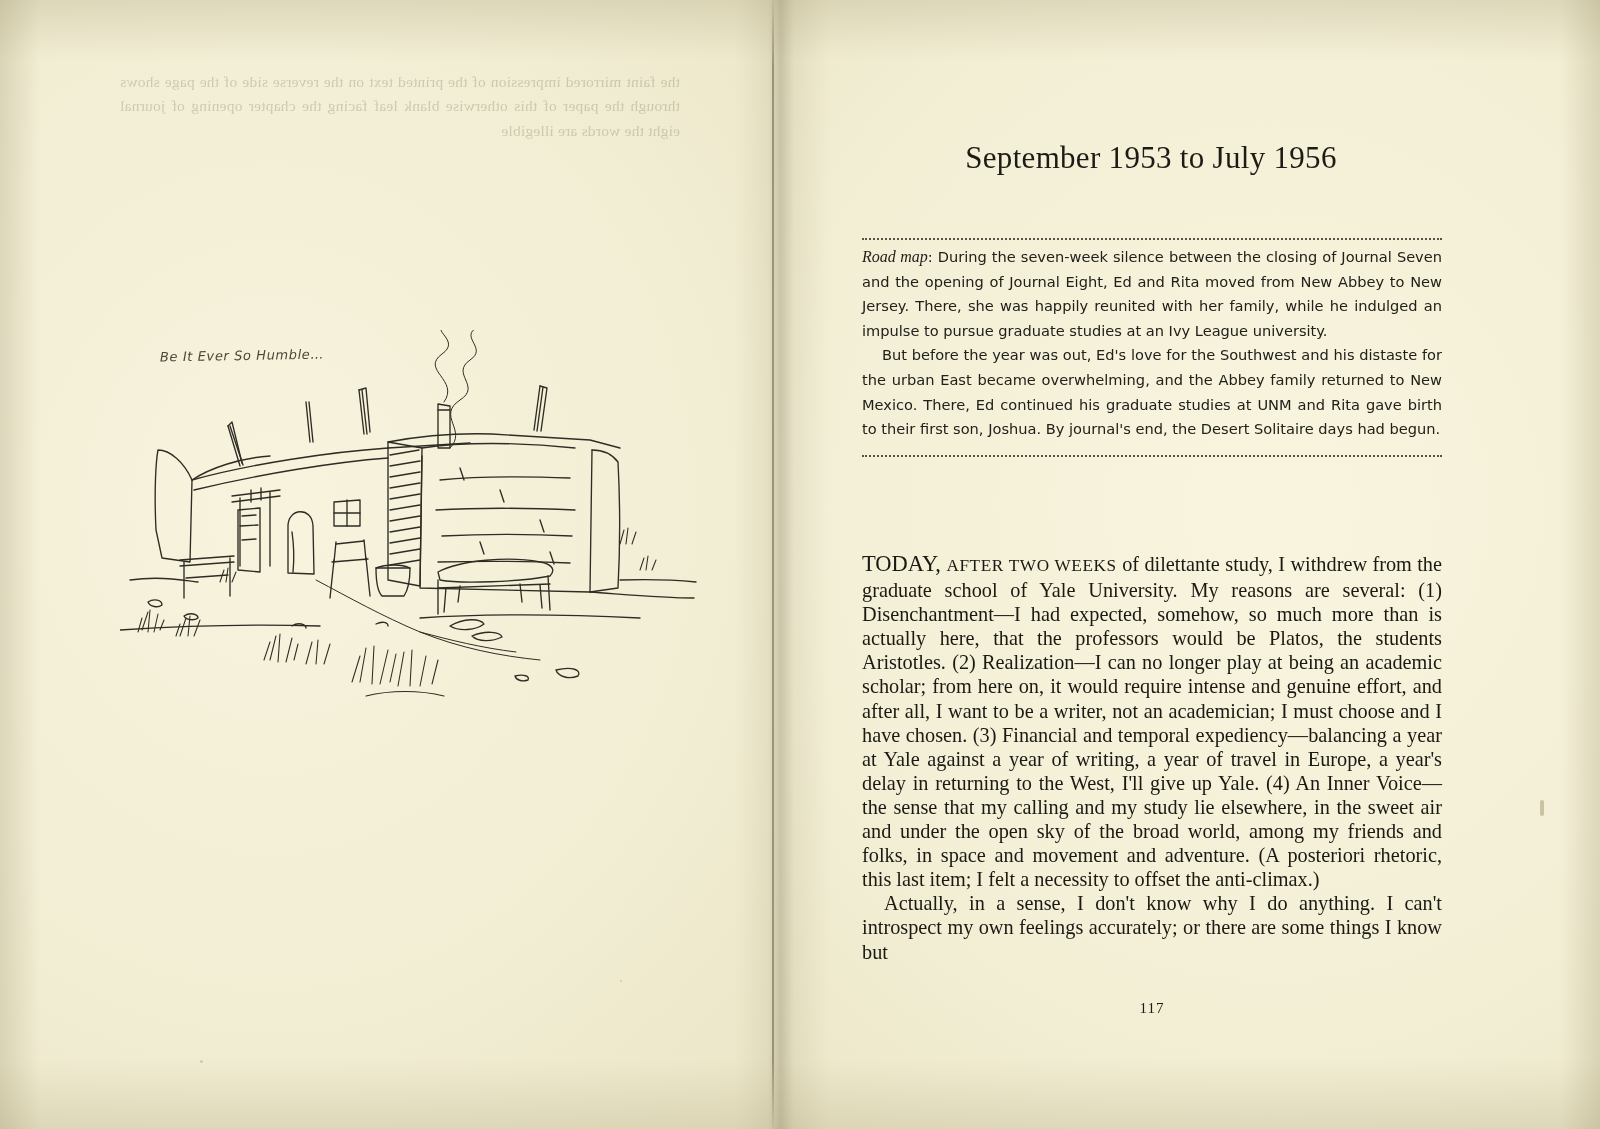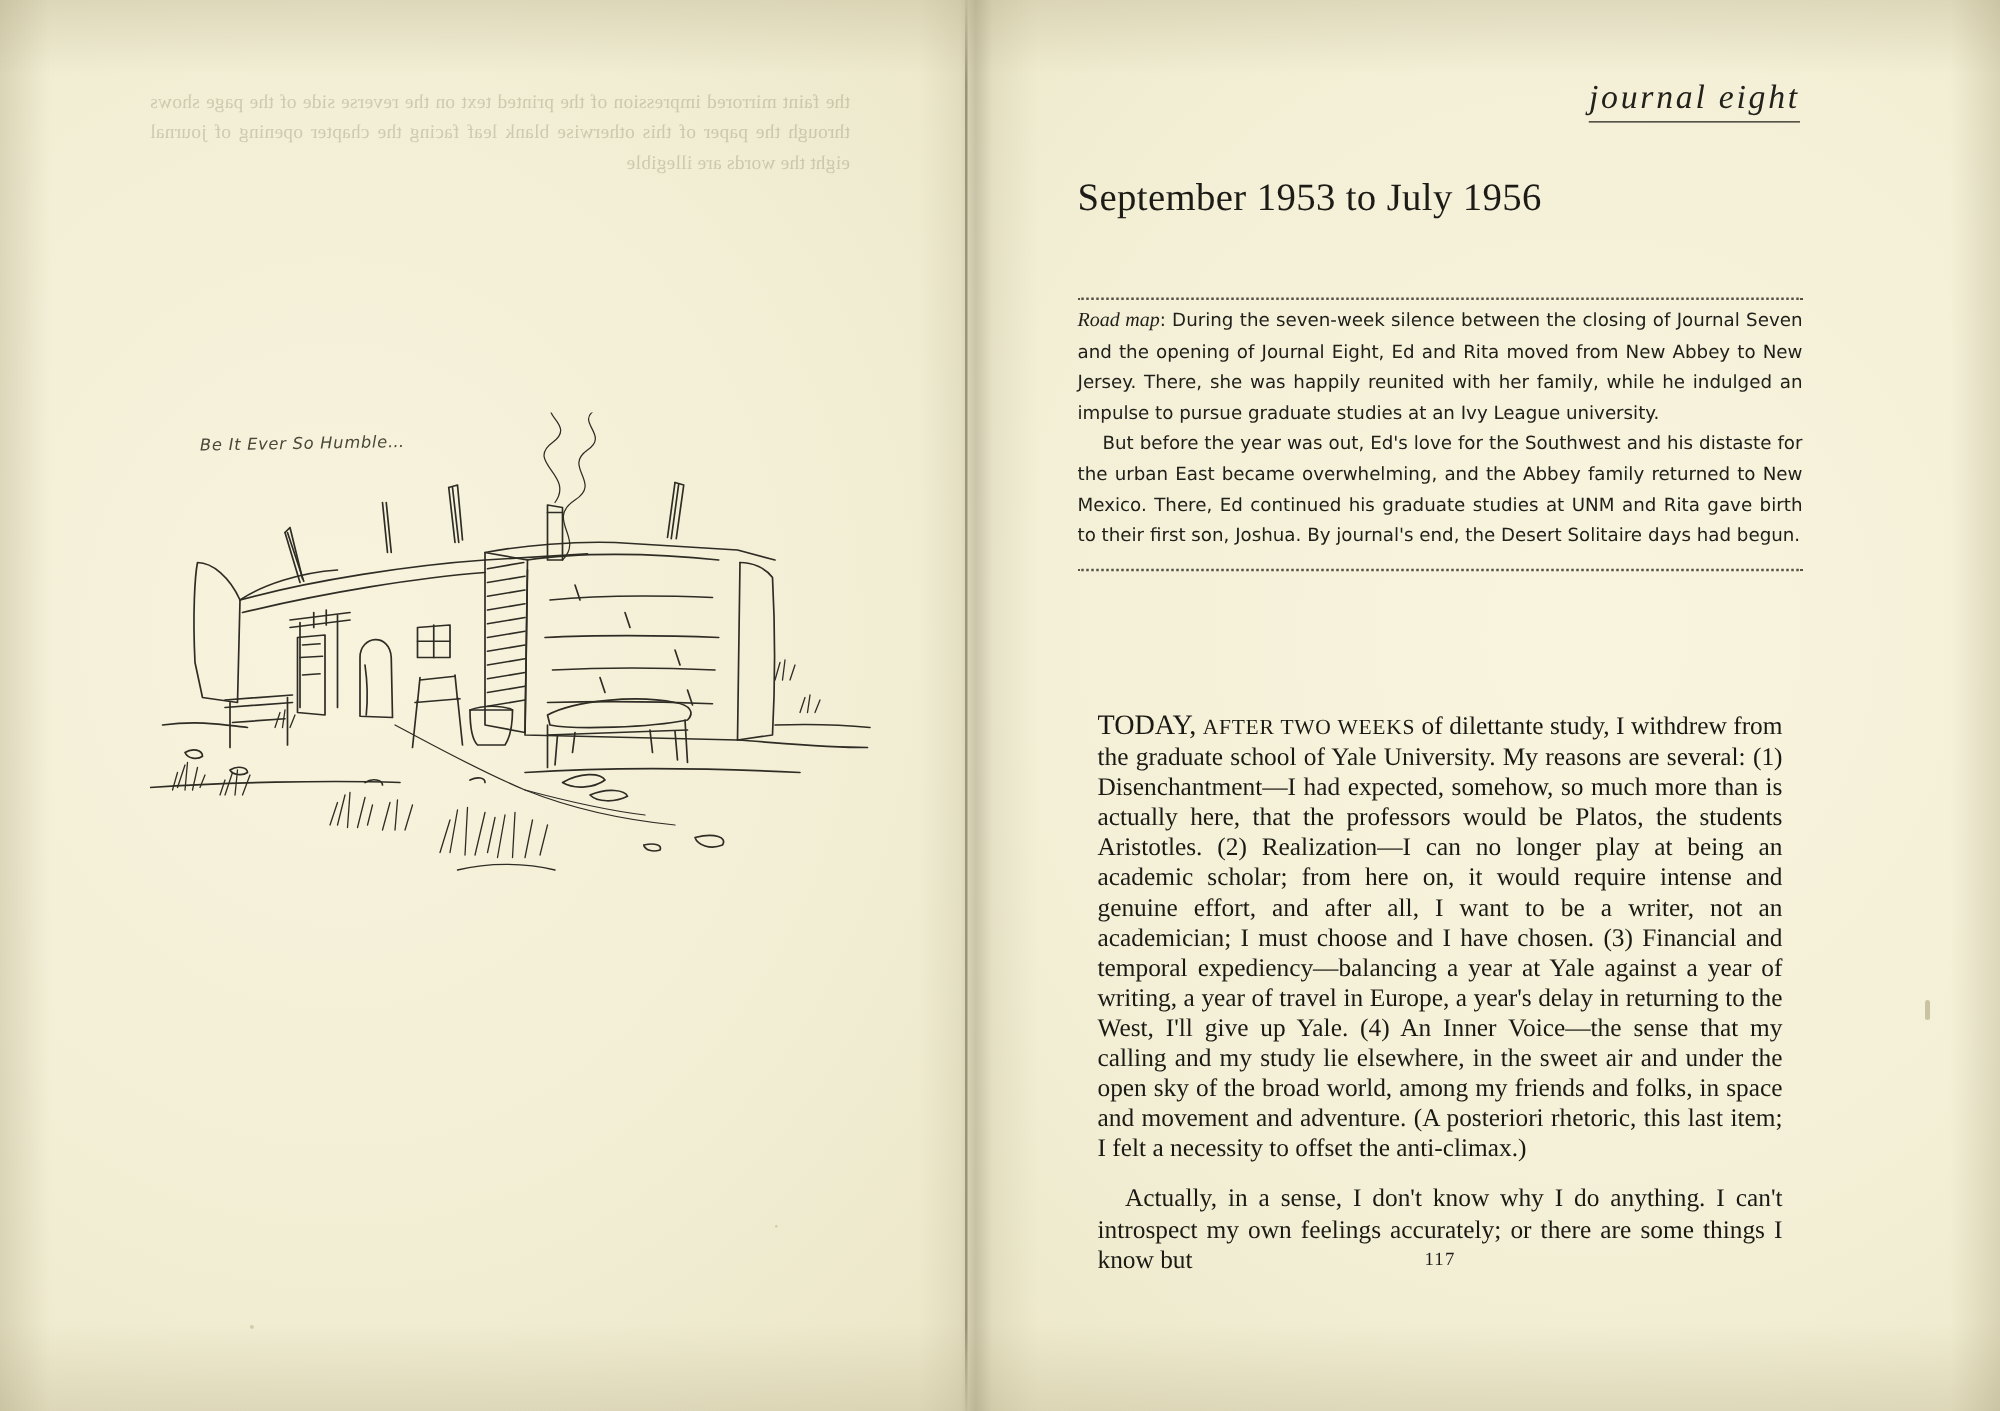--- a/index.html
+++ b/index.html
@@ -124,21 +124,21 @@
     color: #23211c;
   }
   .journal-label span {
     border-bottom: 1.6px solid #23211c;
     padding-bottom: 5px;
   }
   .date-range {
     position: absolute;
     left: 862px; top: 140px;
     width: 578px;
-    text-align: left;
+    text-align: center;
     font-family: "Liberation Serif", serif;
     font-size: 31px;
     color: #1d1b16;
     letter-spacing: 0.3px;
   }
 
   .roadmap {
     position: absolute;
     left: 862px; top: 245px;
     width: 580px;
@@ -182,21 +182,21 @@
     position: absolute;
     left: 862px; top: 552px;
     width: 580px;
     font-family: "Liberation Serif", serif;
     font-size: 20.3px;
     line-height: 24.1px;
     color: #1a1913;
     text-align: justify;
     text-justify: inter-word;
   }
-  .body p { margin: 16px; }
+  .body p { margin: 0; }
   .body p.indent { text-indent: 22px; }
   .body .dropstart { font-size: 22.5px; }
   .body .smallcaps {
     font-size: 17.2px;
     letter-spacing: 0.6px;
   }
 
   .folio {
     position: absolute;
     left: 862px; top: 1000px;
@@ -357,23 +357,20 @@
 
         <path d="M196 250 C 230 268, 262 286, 300 302 C 340 318, 380 326, 420 330" stroke-width="1"></path>
         <path d="M300 302 C 330 310, 362 318, 396 322" stroke-width="1"></path>
       </g>
     </svg>
   </div>
 
   <div class="gutter"></div>
   <div class="gutter-line"></div>
 
-  <div class="journal-label">
-    <span>journal eight</span>
-  </div>
 
   <div class="date-range">September 1953 to July 1956</div>
 
   <div class="dotrule dotrule-top"></div>
 
   <div class="roadmap">
     <p><span class="rm-label">Road map</span><span>: During the seven-week silence between the closing of Journal Seven and the opening of Journal Eight, Ed and Rita moved from New Abbey to New Jersey. There, she was happily reunited with her family, while he indulged an impulse to pursue graduate studies at an Ivy League university.</span></p>
     <p><span>But before the year was out, Ed's love for the Southwest and his distaste for the urban East became overwhelming, and the Abbey family returned to New Mexico. There, Ed continued his graduate studies at UNM and Rita gave birth to their first son, Joshua. By journal's end, the Desert Solitaire days had begun.</span></p>
   </div>
 

